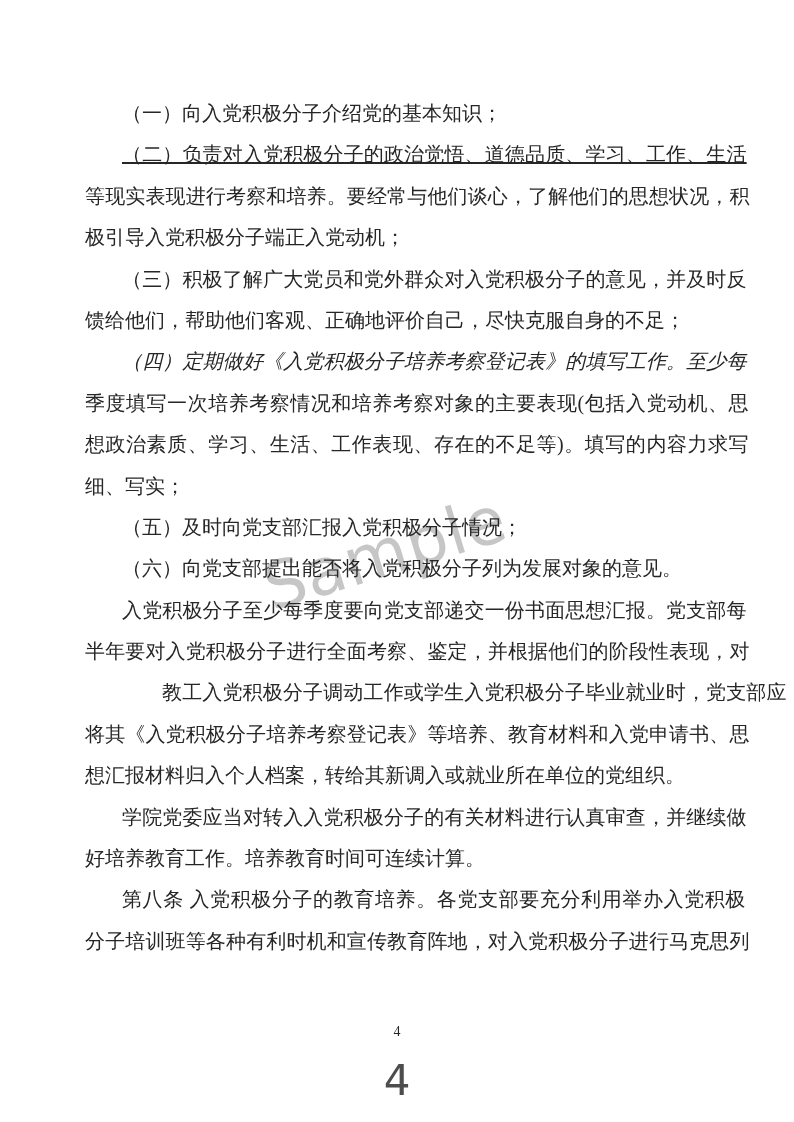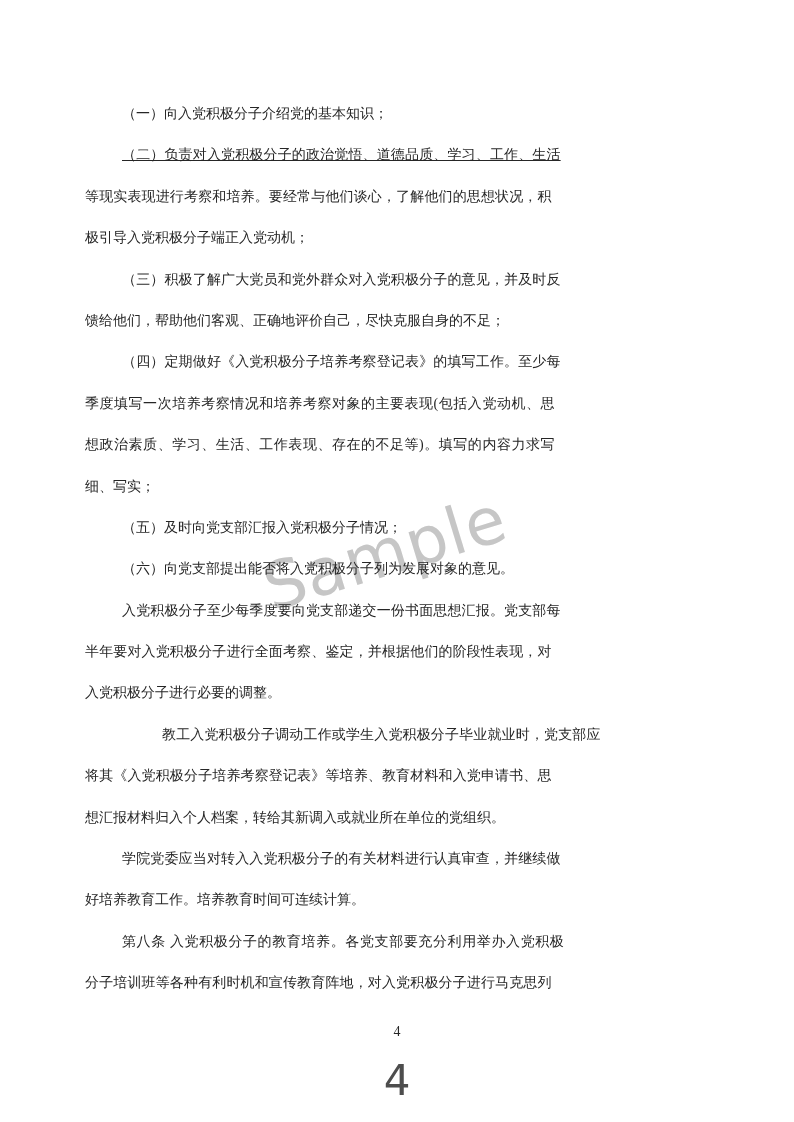--- a/index.html
+++ b/index.html
@@ -26,21 +26,21 @@
     color: #c6c6c6;
     z-index: 1;
     white-space: nowrap;
     user-select: none;
   }
   .content {
     position: absolute;
     left: 85px;
     top: 93px;
     width: 615px;
-    font-size: 14px;
+    font-size: 20px;
     line-height: 41.4px;
     color: #262626;
     z-index: 2;
   }
   .line {
     white-space: nowrap;
     height: 41.4px;
   }
   .line.indent {
     text-indent: 37px;
@@ -76,29 +76,28 @@
 
   <div class="watermark" style="color: rgb(198, 198, 198);">Sample</div>
 
   <div class="content" style="color: rgb(38, 38, 38);">
       <div class="line indent"><span>（一）向入党积极分子介绍党的基本知识；</span></div>
       <div class="line indent justify"><span style="letter-spacing: 0.15px; text-decoration: underline;">（二）负责对入党积极分子的政治觉悟、道德品质、学习、工作、生活</span></div>
       <div class="line justify"><span style="letter-spacing: 0.140625px;">等现实表现进行考察和培养。要经常与他们谈心，了解他们的思想状况，积</span></div>
       <div class="line"><span>极引导入党积极分子端正入党动机；</span></div>
       <div class="line indent justify"><span style="letter-spacing: 0.15px;">（三）积极了解广大党员和党外群众对入党积极分子的意见，并及时反</span></div>
       <div class="line"><span>馈给他们，帮助他们客观、正确地评价自己，尽快克服自身的不足；</span></div>
-      <div class="line indent justify"><span style="letter-spacing: 0.15px;">（四）定期做好《入党积极分子培养考察登记表》的填写工作。至少每</span></div>
+      <div class="line indent justify"><span style="letter-spacing: 0.15px; font-style: italic;">（四）定期做好《入党积极分子培养考察登记表》的填写工作。至少每</span></div>
       <div class="line justify"><span style="letter-spacing: 0.525879px;">季度填写一次培养考察情况和培养考察对象的主要表现(包括入党动机、思</span></div>
       <div class="line justify"><span style="letter-spacing: 0.525879px; text-align: right;">想政治素质、学习、生活、工作表现、存在的不足等)。填写的内容力求写</span></div>
       <div class="line"><span>细、写实；</span></div>
       <div class="line indent"><span>（五）及时向党支部汇报入党积极分子情况；</span></div>
       <div class="line indent"><span>（六）向党支部提出能否将入党积极分子列为发展对象的意见。</span></div>
       <div class="line indent justify"><span style="letter-spacing: 0.15px;">入党积极分子至少每季度要向党支部递交一份书面思想汇报。党支部每</span></div>
       <div class="line justify"><span style="letter-spacing: 0.140625px; text-align: center;">半年要对入党积极分子进行全面考察、鉴定，并根据他们的阶段性表现，对</span></div>
-      <div class="line"><span>入党积极分子进行必要的调整。</span></div>
       <div class="line indent justify"><span style="letter-spacing: 0.15px; margin-left: 40px;">教工入党积极分子调动工作或学生入党积极分子毕业就业时，党支部应</span></div>
       <div class="line justify"><span style="letter-spacing: 0.140625px; margin-top: 28px;">将其《入党积极分子培养考察登记表》等培养、教育材料和入党申请书、思</span></div>
       <div class="line"><span>想汇报材料归入个人档案，转给其新调入或就业所在单位的党组织。</span></div>
       <div class="line indent justify"><span style="letter-spacing: 0.15px; margin-top: 26px;">学院党委应当对转入入党积极分子的有关材料进行认真审查，并继续做</span></div>
       <div class="line"><span>好培养教育工作。培养教育时间可连续计算。</span></div>
       <div class="line indent justify"><span style="letter-spacing: 0.6125px;">第八条 入党积极分子的教育培养。各党支部要充分利用举办入党积极</span></div>
       <div class="line justify"><span style="letter-spacing: 0.140625px;">分子培训班等各种有利时机和宣传教育阵地，对入党积极分子进行马克思列</span></div>
     </div>
 
   <div class="doc-footer">4</div>

